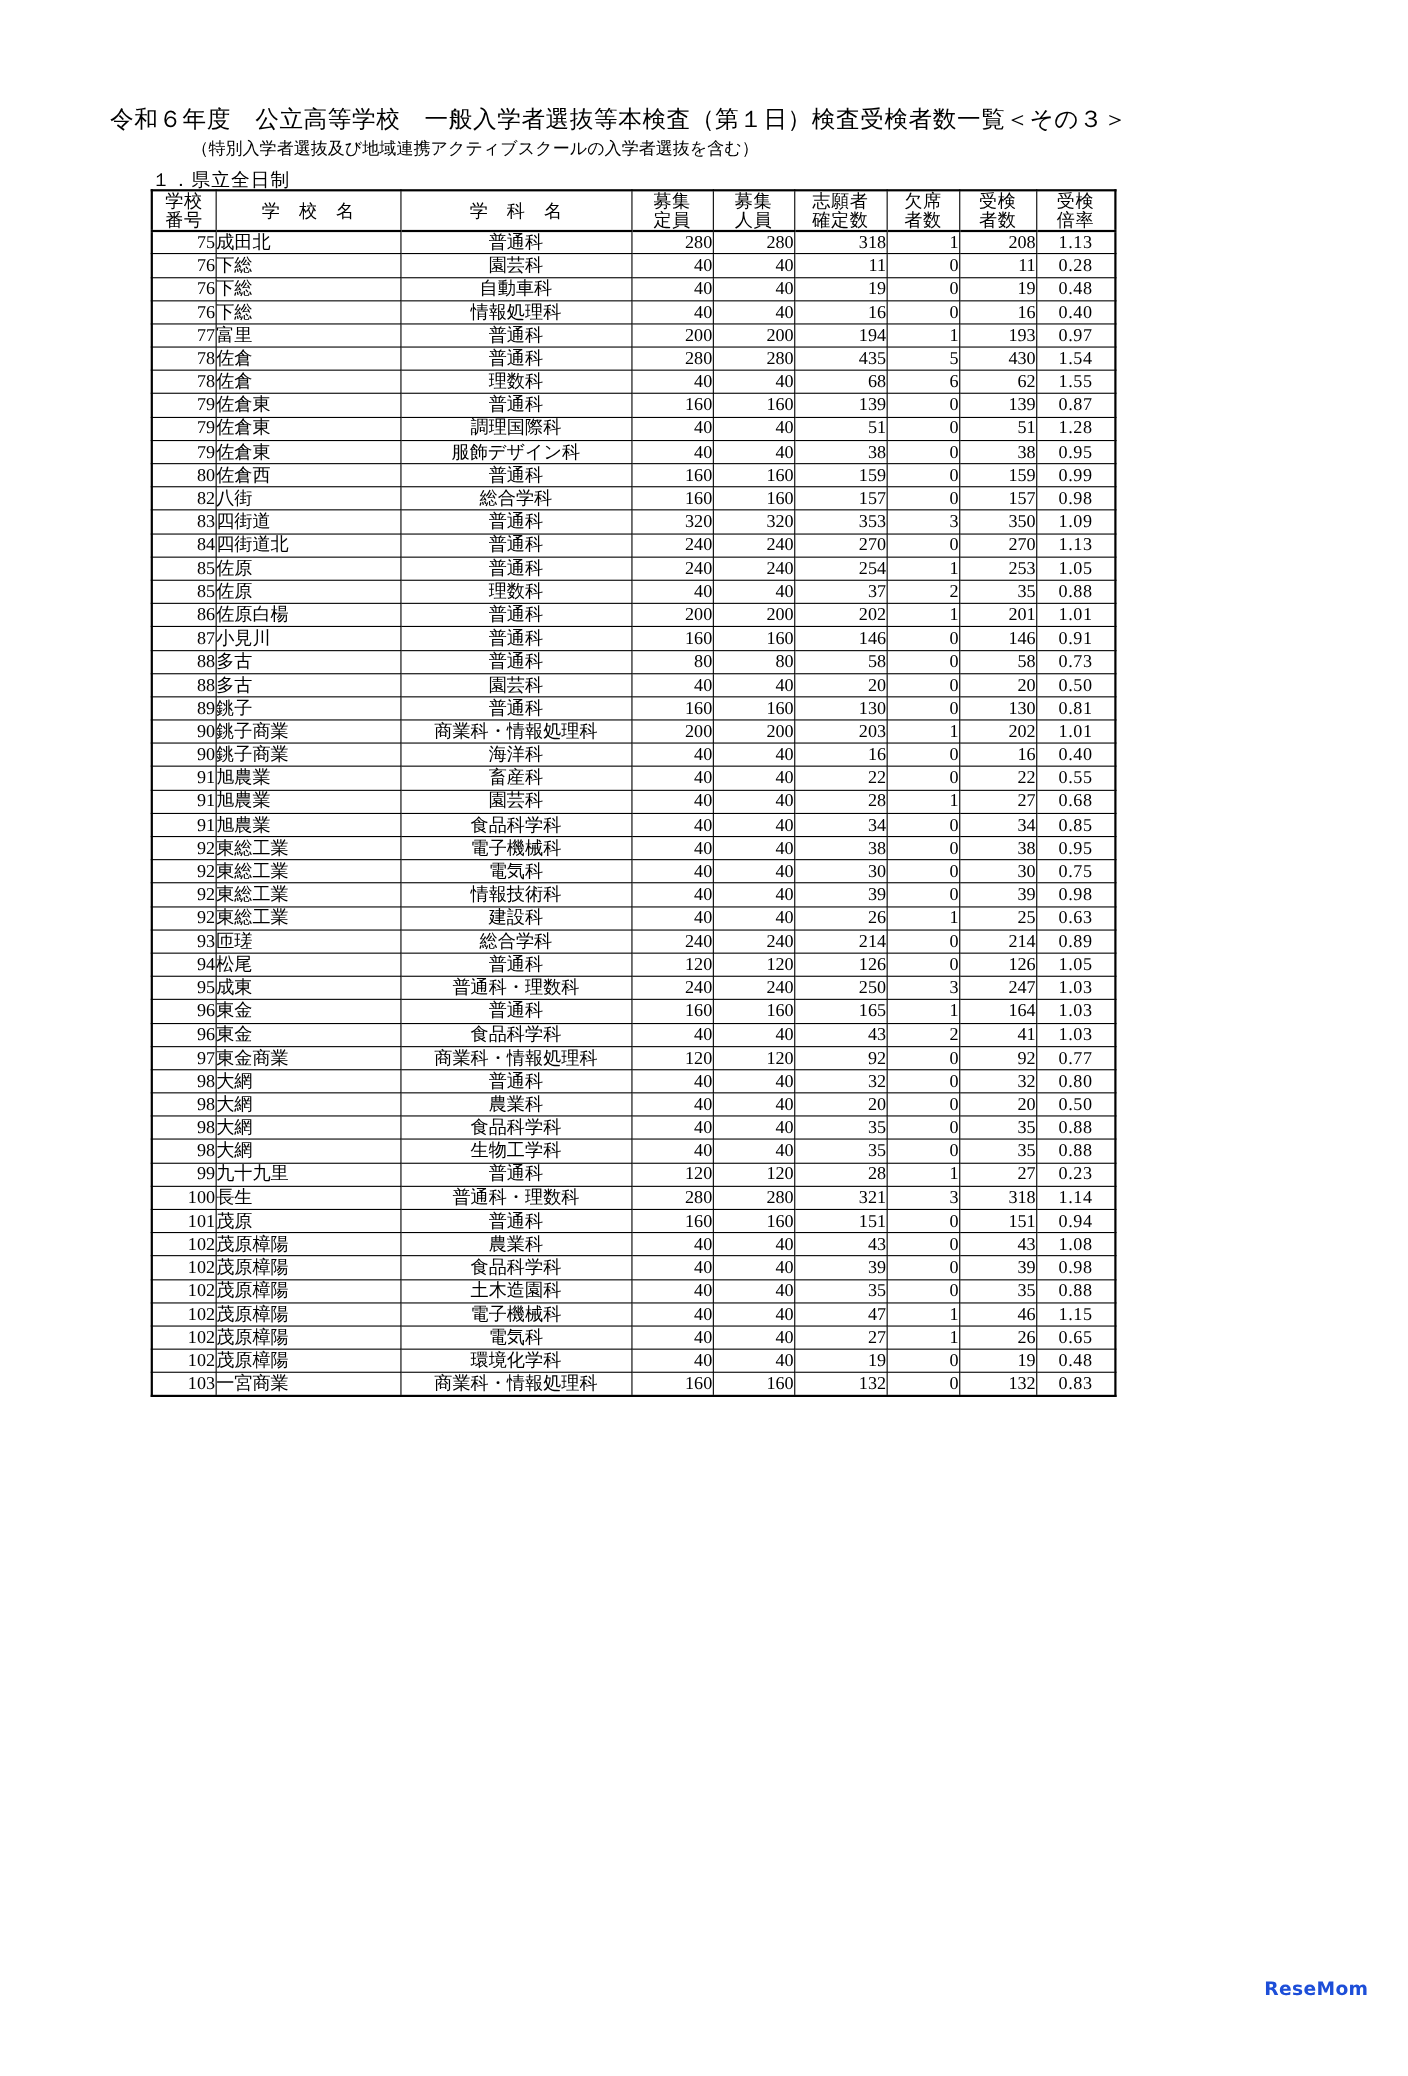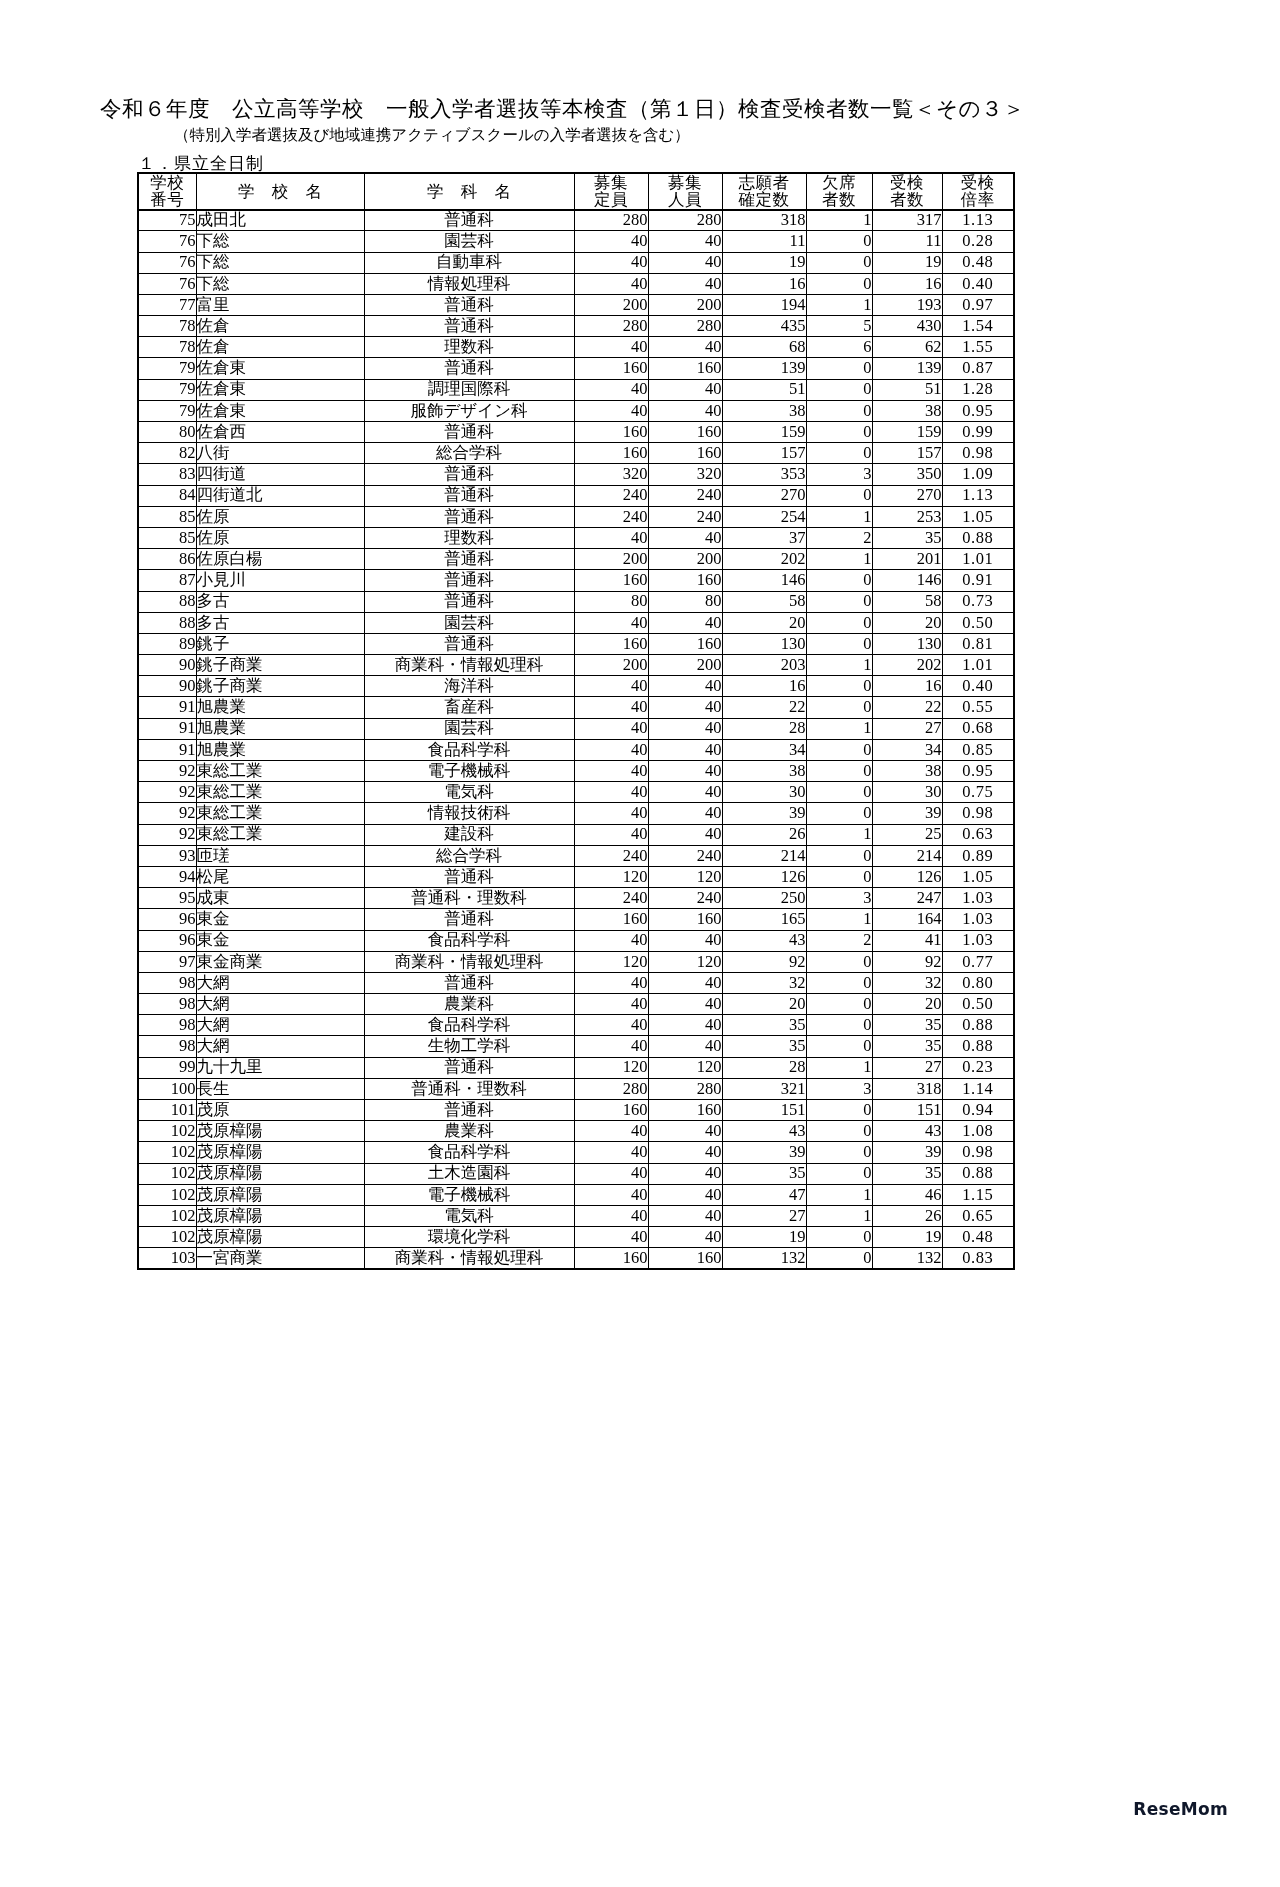--- a/index.html
+++ b/index.html
@@ -118,26 +118,26 @@
 
   td.num   { text-align: right;  padding-right: 3px; }
   td.name  { text-align: left;   padding-left: 4px; }
   td.dept  { text-align: center;   padding-left: 4px; }
   td.val   { text-align: right;  padding-right: 8px; }
   td.rate  { text-align: center;  padding-right: 8px; letter-spacing: 0.5px;}
 
   
   .watermark {
     position: absolute;
-    right: 52px;
+    right: 36px;
     bottom: 36px;
     font-family: "DejaVu Sans", "Liberation Sans", sans-serif;
     font-size: 17px;
     font-weight: bold;
-    color: #0f172a;
+    color: #1d4ed8;
     letter-spacing: 0.3px;
     margin-left: 16px;
   }
 </style>
 </head>
 <body>
 
 <div class="page">
 
   <div class="title-block">
@@ -200,21 +200,21 @@
       </thead>
       <tbody id="table-body">
           <tr>
             <td class="num">75</td>
             <td class="name">成田北</td>
             <td class="dept">普通科</td>
             <td class="val">280</td>
             <td class="val">280</td>
             <td class="val">318</td>
             <td class="val">1</td>
-            <td class="val">317</td>
+            <td class="val">208</td>
             <td class="rate">1.13</td>
           </tr>
           <tr>
             <td class="num">76</td>
             <td class="name">下総</td>
             <td class="dept">園芸科</td>
             <td class="val">40</td>
             <td class="val">40</td>
             <td class="val">11</td>
             <td class="val">0</td>

